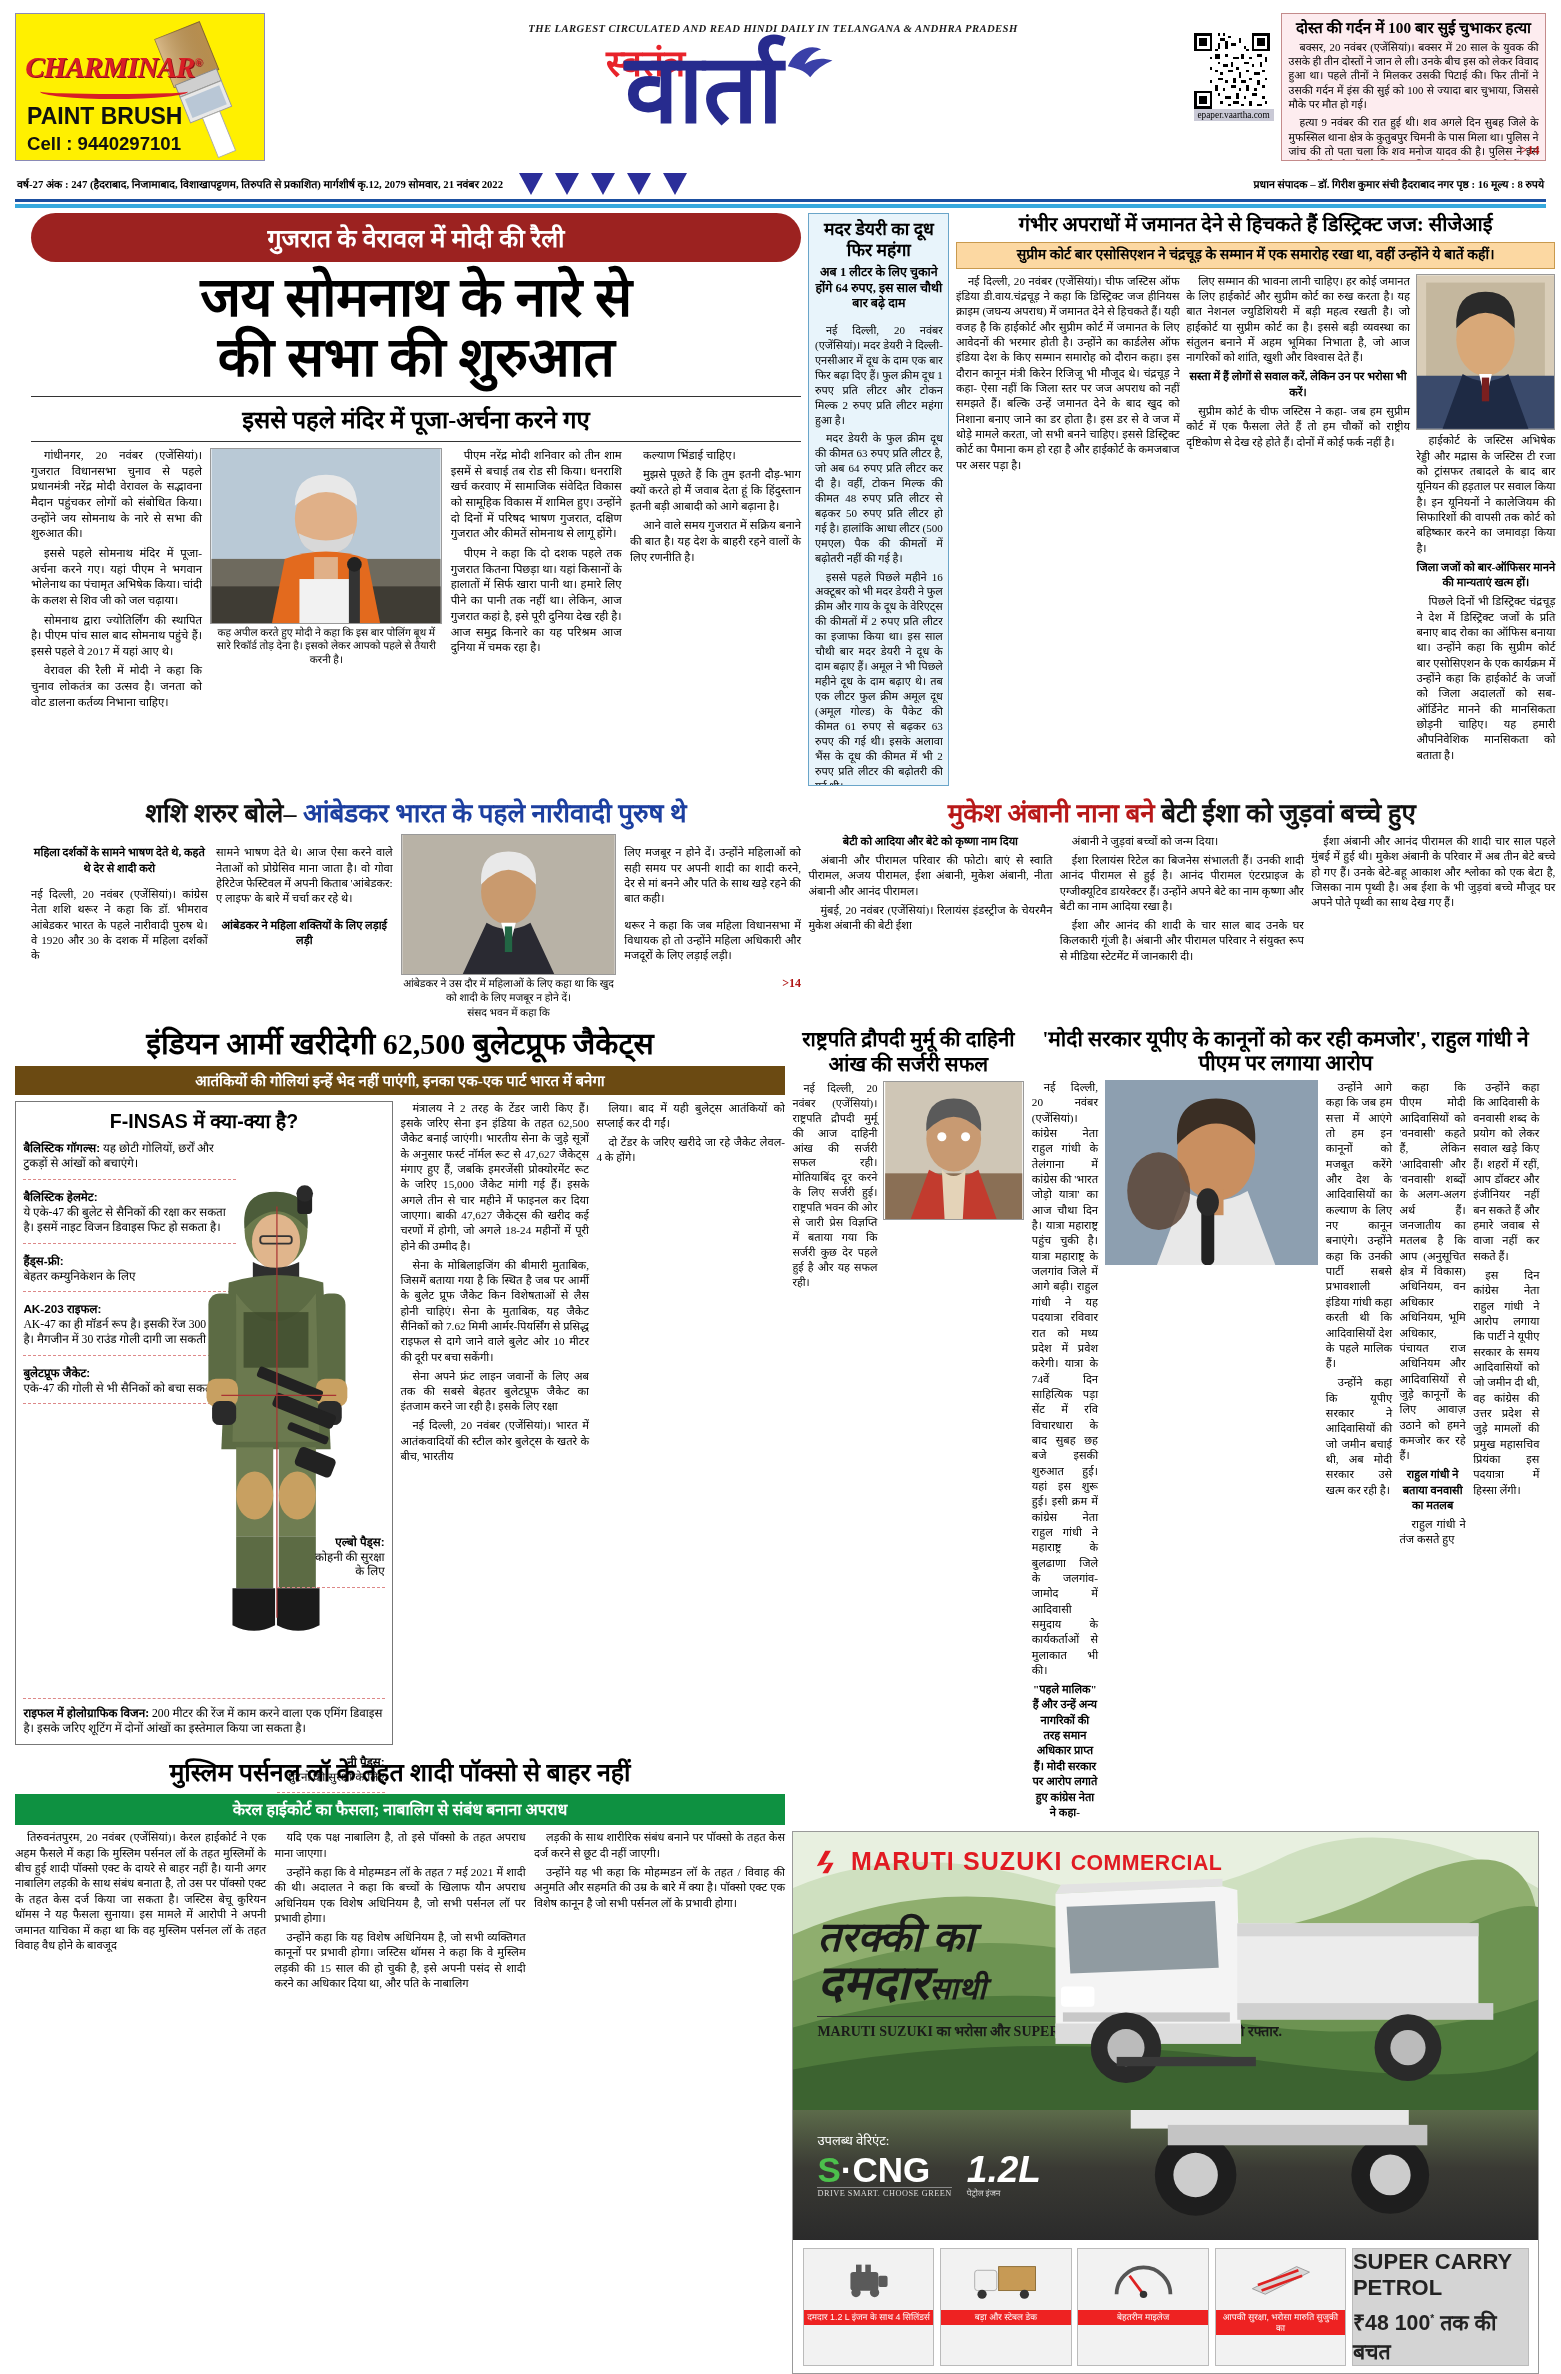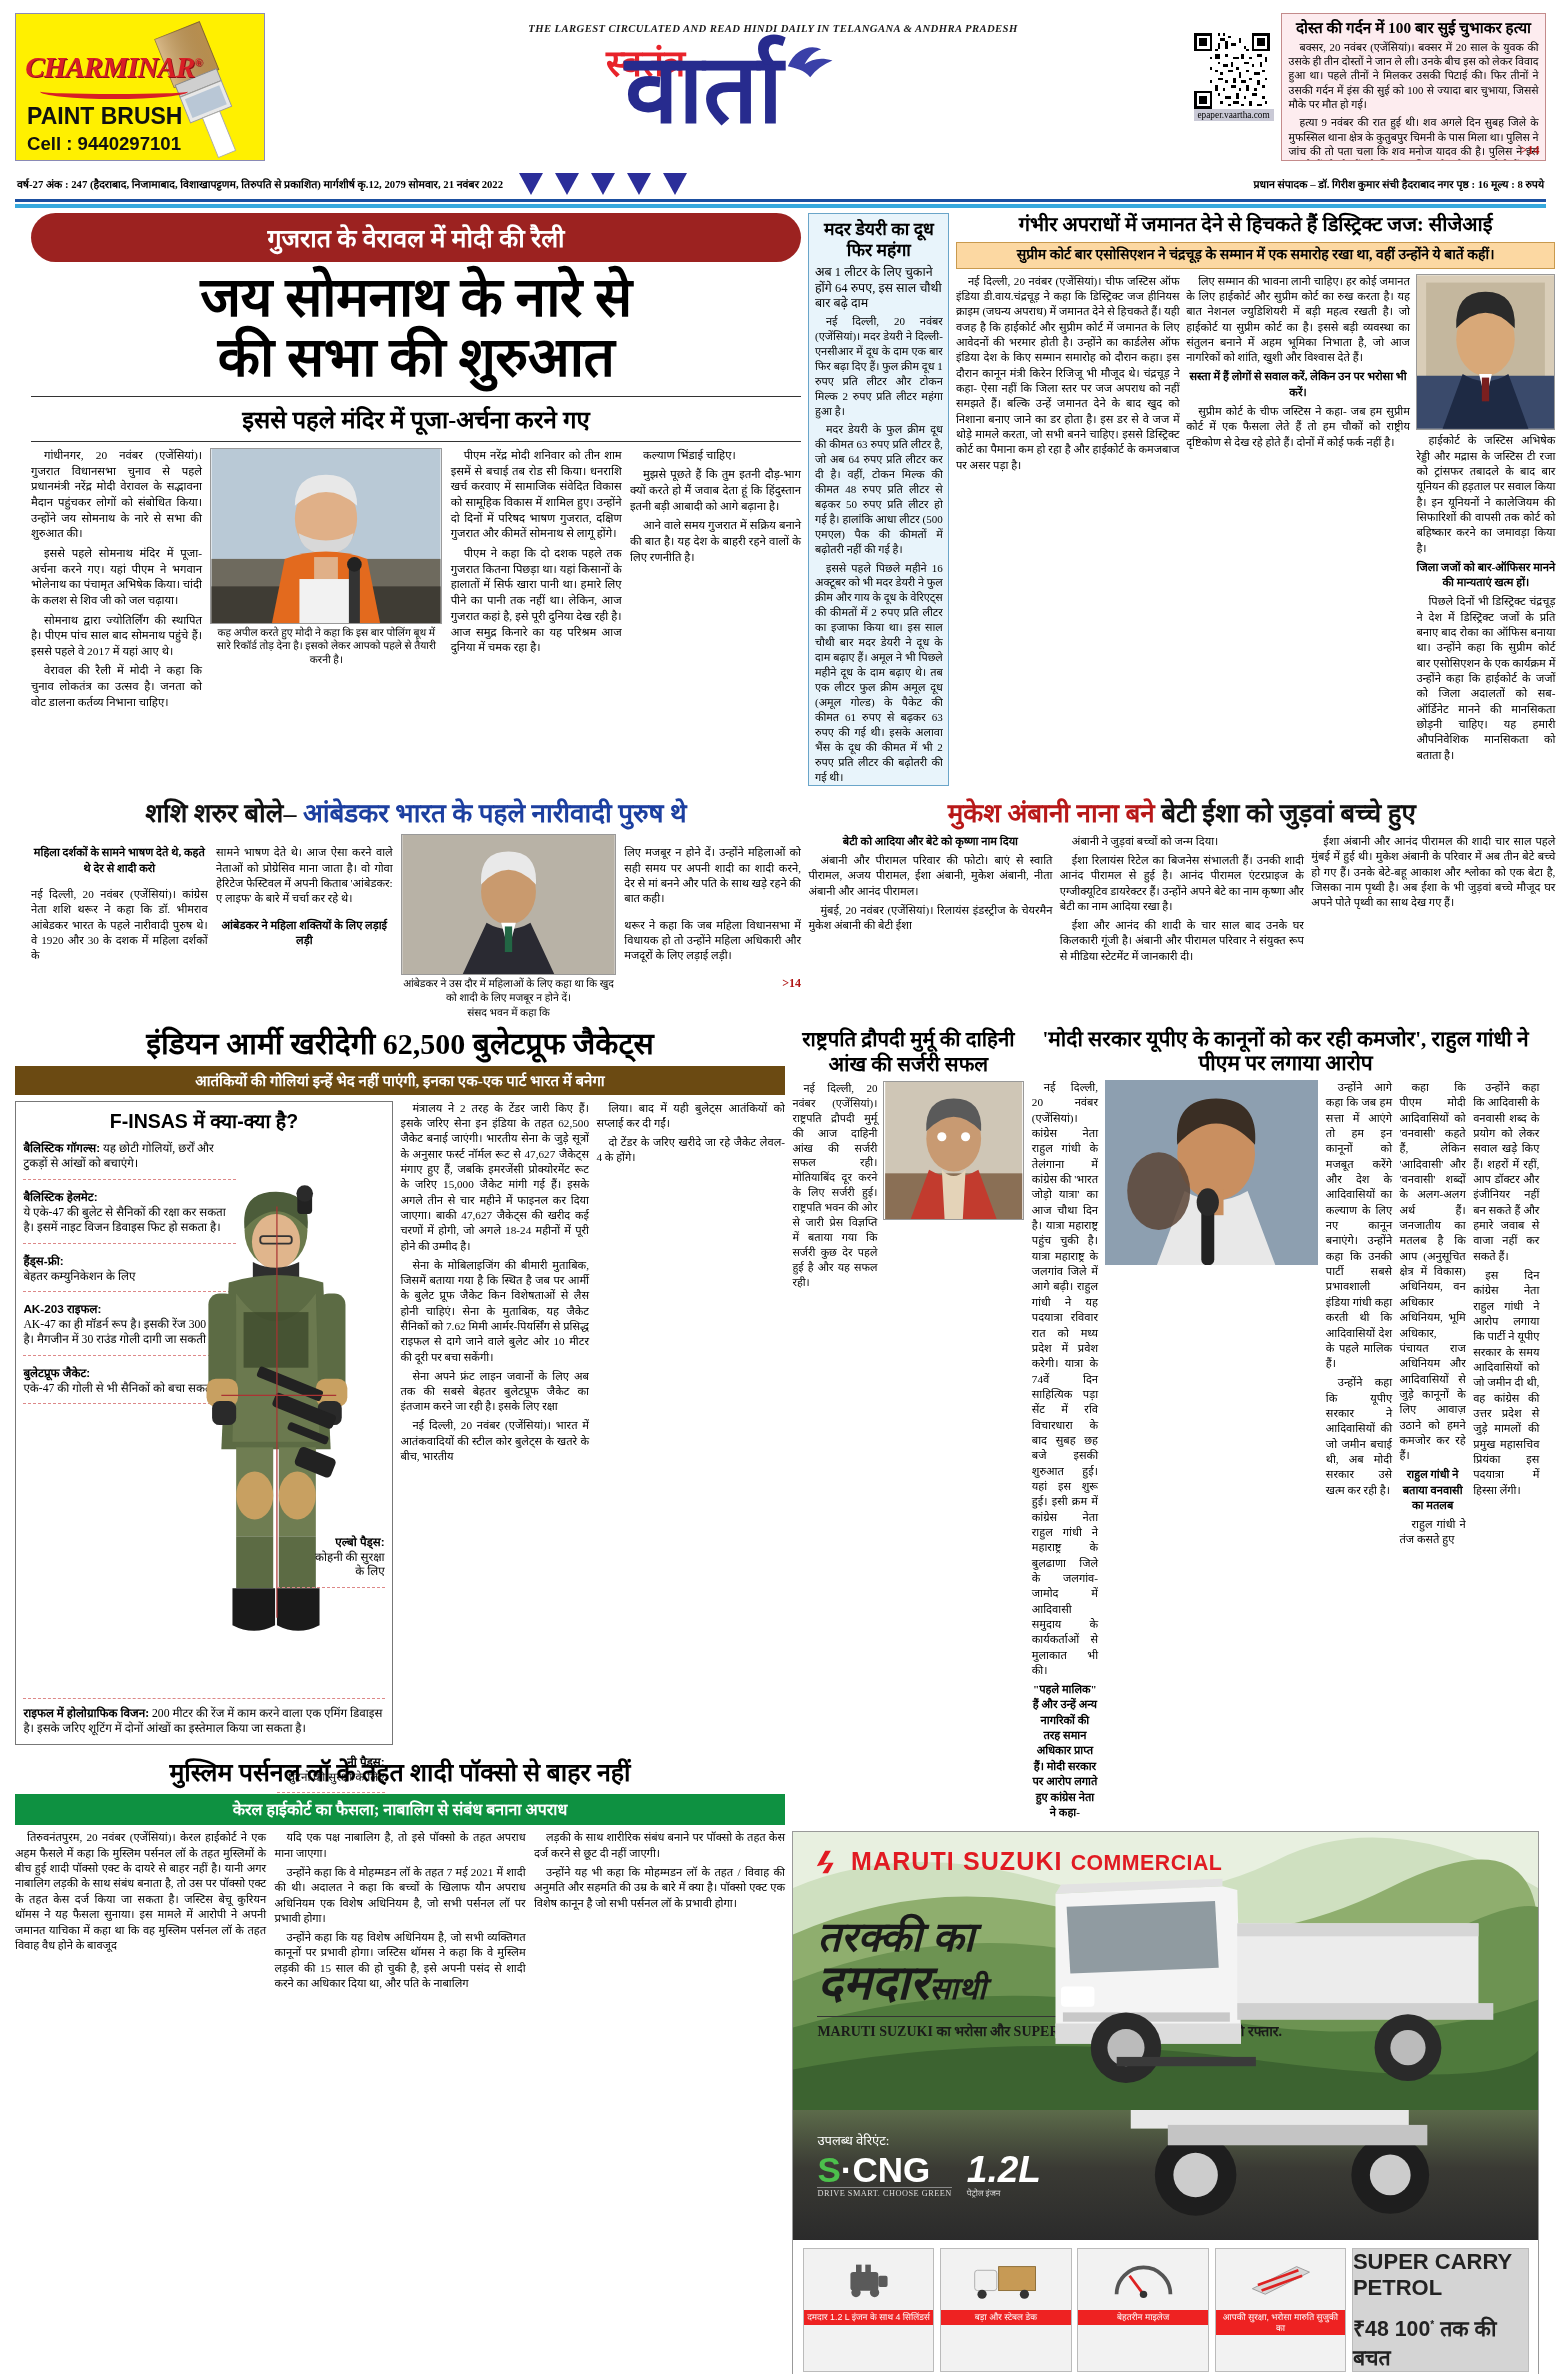--- a/index.html
+++ b/index.html
@@ -135,22 +135,22 @@
   .right-top { display:flex; gap:6.5px; }
   .milk-box {
     width:141px; flex:none; border:0.9px solid #6aa5c9; background:#e8f4fb;
     padding:4.6px 5.6px; height:573px; overflow:hidden;
   }
   .milk-head {
     text-align:center; font-weight:bold; font-size:17.6px; line-height:1.18;
     margin-bottom:4.6px;
   }
   .milk-sub {
-    text-align:left; font-weight:normal; font-size:12.5px; line-height:1.25;
-    margin-bottom:2px;
+    text-align:center; font-weight:bold; font-size:12.5px; line-height:1.25;
+    margin-bottom:11px;
   }
   .milk-body { font-size:11px; line-height:1.36; text-align:justify; }
   .milk-body p { margin:0 0 3.7px 0; text-indent:11px; }
 
   .cji-col { flex:1; }
   .cji-head {
     font-weight:bold; font-size:20px; text-align:center; line-height:1.18;
     margin-bottom:4.6px;
   }
   .cji-kicker {
@@ -292,21 +292,21 @@
   .mz-features { display:flex; gap:5.6px; padding:7.4px 9.3px; background:#fff; }
   .feat { flex:1; border:0.9px solid #bbb; background:#f2f2f2; }
   .feat .ic { height:61px; display:flex; align-items:center; justify-content:center; }
   .feat .lb {
     background:#e22; color:#fff; font-size:8.8px; text-align:center; padding:2.8px 1.9px;
     font-family:"Liberation Sans", sans-serif; line-height:1.15;
   }
   .feat.price { flex:1.35; background:#d4d4d4; border:0.9px solid #bbb; display:flex;
     flex-direction:column; align-items:center; justify-content:center; }
   .price-t1 { font-family:"Liberation Sans", sans-serif; font-weight:bold; font-size:22px; color:#222; }
-  .price-t2 { font-family:"Liberation Sans", sans-serif; font-weight:bold; font-size:21.3px; color:#222; margin-top:12px; }
+  .price-t2 { font-family:"Liberation Sans", sans-serif; font-weight:bold; font-size:21.3px; color:#222; margin-top:6px; }
   .price-t2 sup { font-size:10.2px; }
 </style>
 </head>
 <body>
 
 <div class="page">
 
   <div class="masthead">
 
     <div class="ad-charminar">

